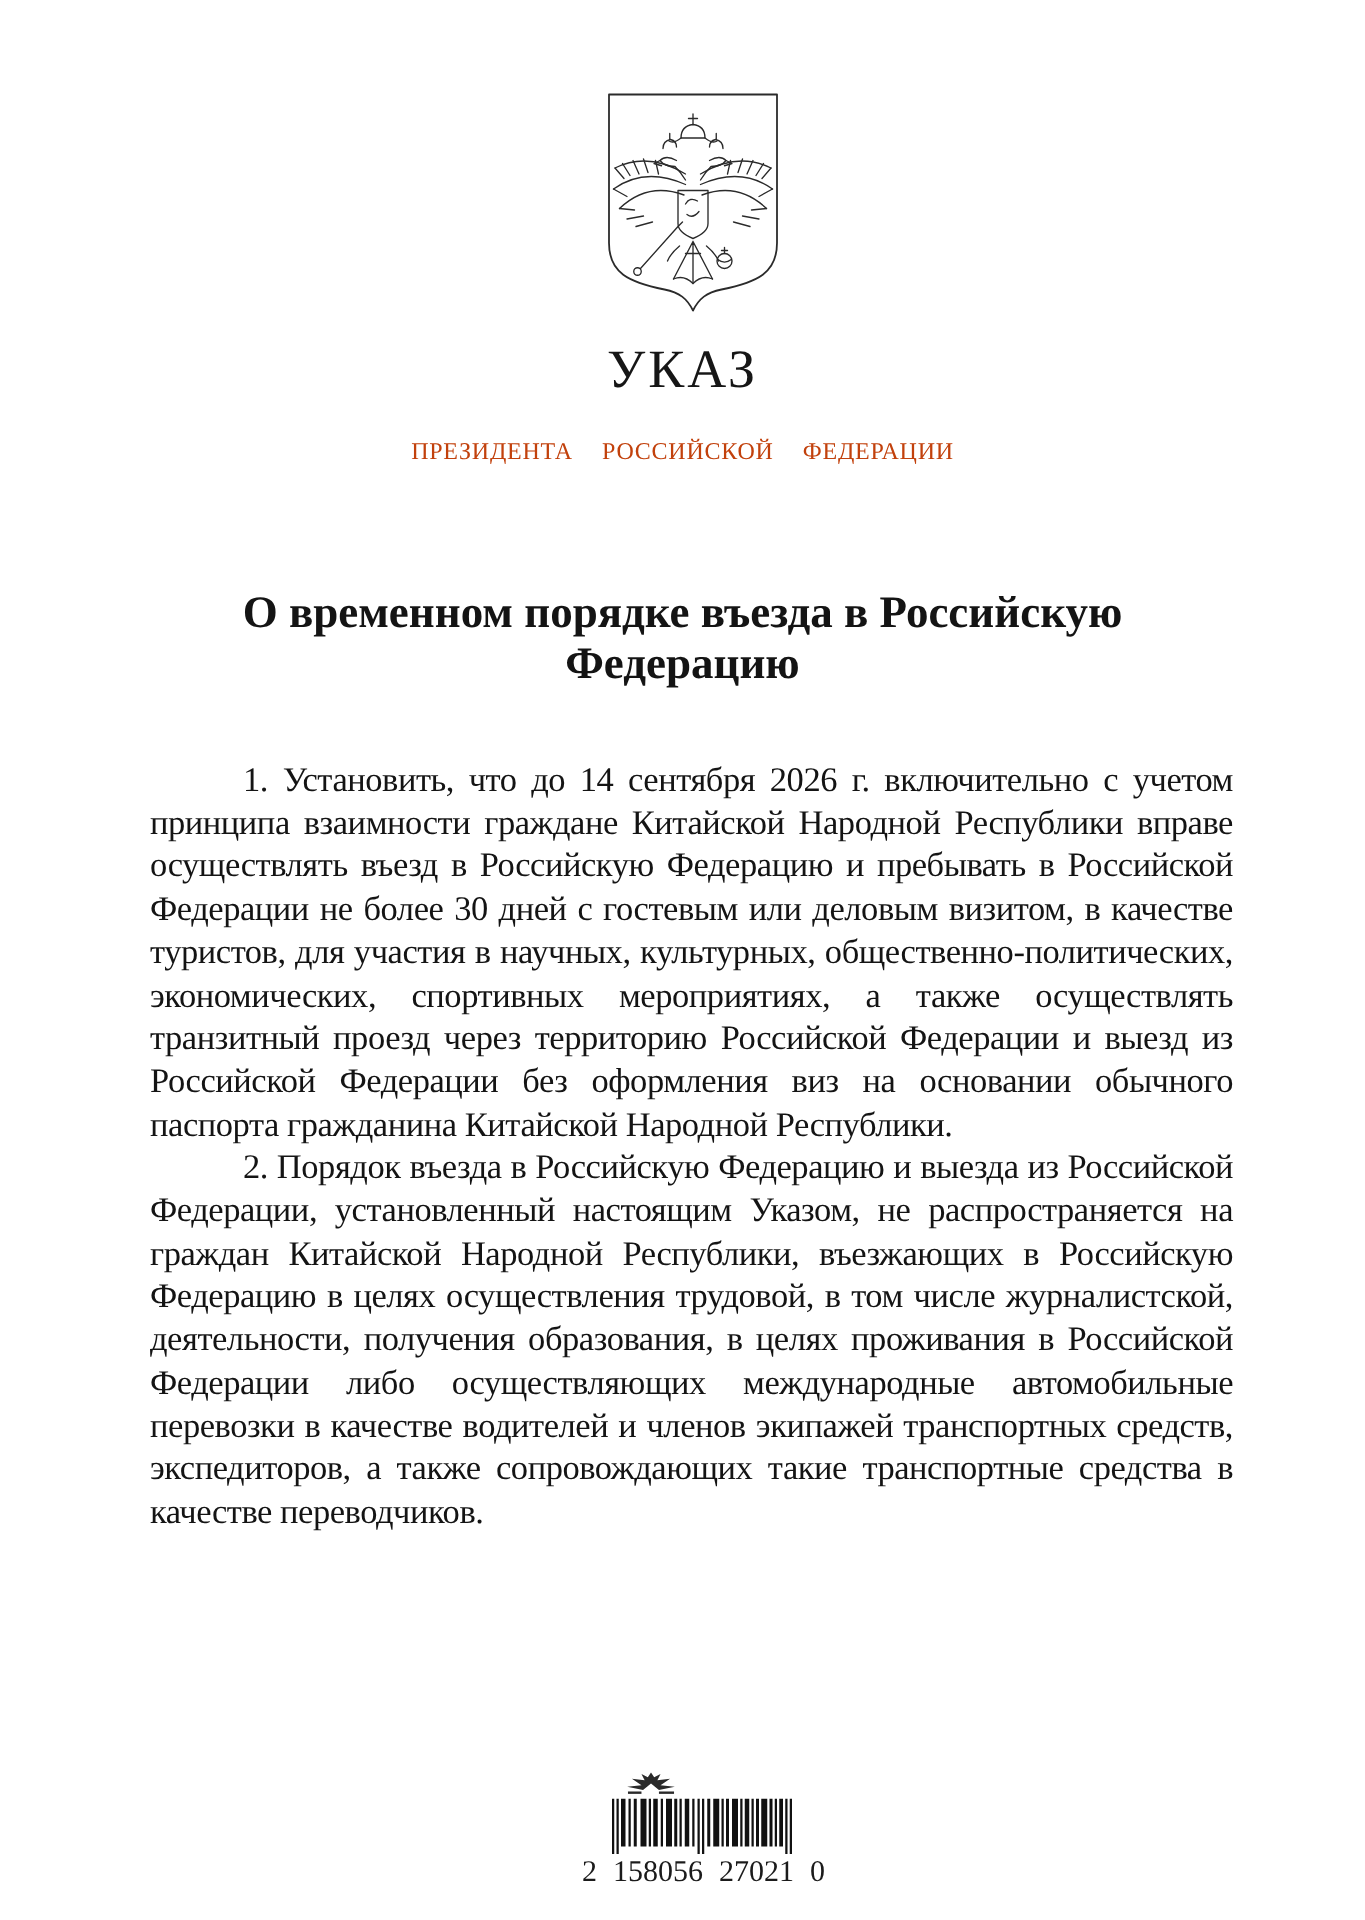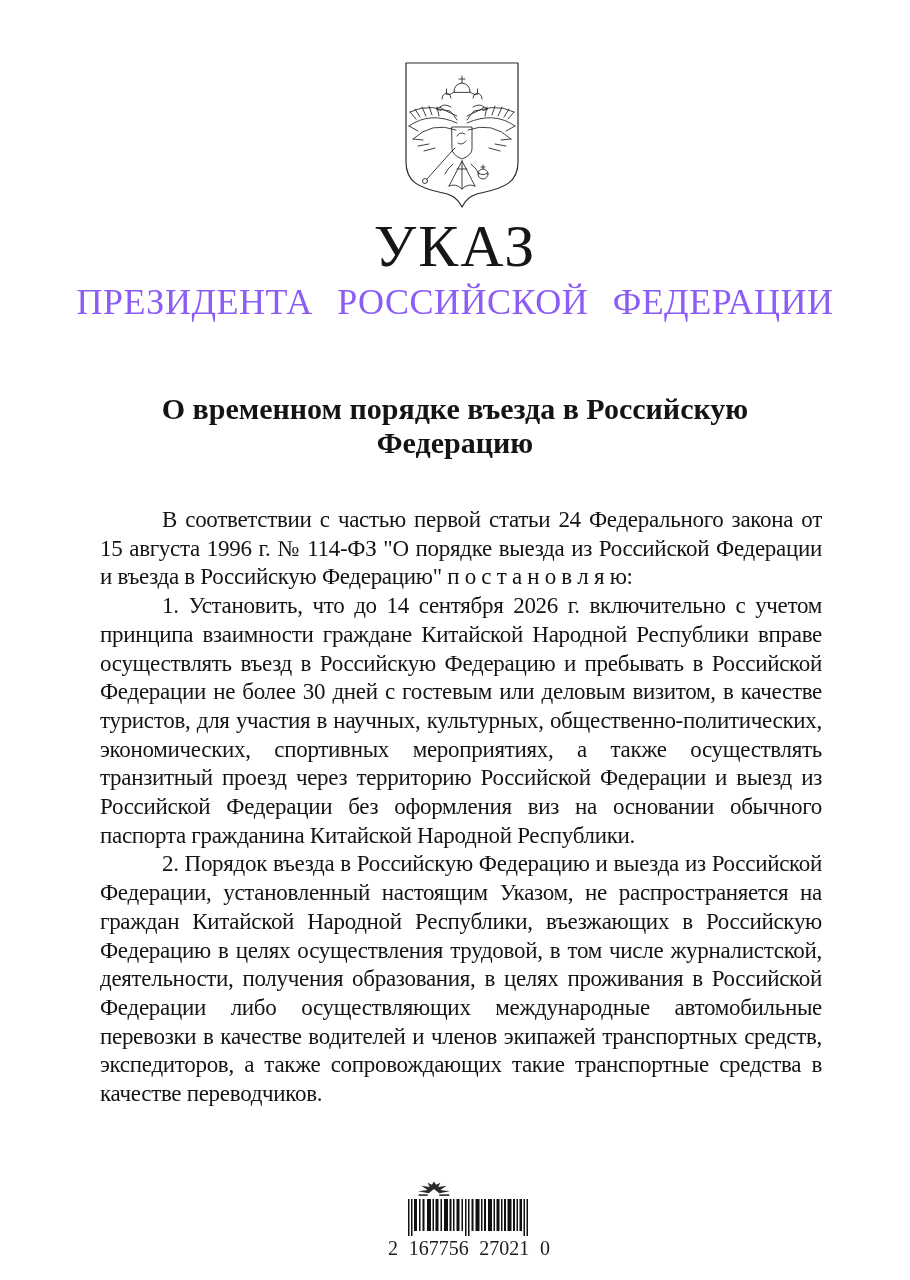--- a/index.html
+++ b/index.html
@@ -12,27 +12,27 @@
     font-family:"Liberation Serif","DejaVu Serif",serif;
     overflow:hidden;
   }
   
   .emblem{position:absolute;left:401px;top:60px;width:122px;height:150px;}
   .emblem svg{width:100%;height:100%;}
 
   
   .decree-title{
     position:absolute;top:221px;left:0;width:100%;
-    text-align:center;font-size:60px;line-height:50px;
+    text-align:center;font-size:36px;line-height:50px;
     letter-spacing:2px;font-weight:500;color:#161616;
   }
   .issuer-title{
     position:absolute;top:286px;left:0;width:100%;
-    text-align:center;font-size:36px;line-height:32px;
-    letter-spacing:0.5px;word-spacing:15px;color:#8b5cf6;
+    text-align:center;font-size:16px;line-height:32px;
+    letter-spacing:0.5px;word-spacing:15px;color:#c2410c;
   }
   .subject-heading{
     position:absolute;top:392px;left:94px;width:722px;
     text-align:center;font-weight:bold;font-size:30px;line-height:34px;
     color:#141414;
   }
   
   .decree-body{
     position:absolute;top:506px;left:100px;width:722px;
     font-size:23px;line-height:28.7px;letter-spacing:-0.3px;
@@ -104,21 +104,20 @@
   </div>
 
   <div class="decree-title">УКАЗ</div>
   <div class="issuer-title">ПРЕЗИДЕНТА РОССИЙСКОЙ ФЕДЕРАЦИИ</div>
 
   <div class="subject-heading">
     <div>О временном порядке въезда в Российскую Федерацию</div>
   </div>
 
   <div class="decree-body">
-    <p>В соответствии с частью первой статьи 24 Федерального закона от 15 августа 1996 г. № 114-ФЗ "О порядке выезда из Российской Федерации и въезда в Российскую Федерацию" п о с т а н о в л я ю:</p>
     <p>1. Установить, что до 14 сентября 2026 г. включительно с учетом принципа взаимности граждане Китайской Народной Республики вправе осуществлять въезд в Российскую Федерацию и пребывать в Российской Федерации не более 30 дней с гостевым или деловым визитом, в качестве туристов, для участия в научных, культурных, общественно-политических, экономических, спортивных мероприятиях, а также осуществлять транзитный проезд через территорию Российской Федерации и выезд из Российской Федерации без оформления виз на основании обычного паспорта гражданина Китайской Народной Республики.</p>
     <p>2. Порядок въезда в Российскую Федерацию и выезда из Российской Федерации, установленный настоящим Указом, не распространяется на граждан Китайской Народной Республики, въезжающих в Российскую Федерацию в целях осуществления трудовой, в том числе журналистской, деятельности, получения образования, в целях проживания в Российской Федерации либо осуществляющих международные автомобильные перевозки в качестве водителей и членов экипажей транспортных средств, экспедиторов, а также сопровождающих такие транспортные средства в качестве переводчиков.</p>
   </div>
 
   <div class="barcode-block">
     <svg class="barcode-emblem" viewBox="0 0 68 32" xmlns="http://www.w3.org/2000/svg">
       <path d="M34,3 L30,9 L22,5 L26,13 L10,11 L22,19 L4,21 L24,25 L34,17 L44,25 L64,21 L46,19 L58,11 L42,13 L46,5 L38,9 Z" fill="#2a2a2a"></path>
       <rect x="5" y="27" width="17" height="3" fill="#2a2a2a"></rect>
       <rect x="44" y="27" width="19" height="3" fill="#2a2a2a"></rect>
     </svg>
@@ -152,19 +151,19 @@
           <rect x="99.5" y="0" width="4" height="32"></rect>
         <rect x="105" y="0" width="2" height="32"></rect>
           <rect x="108.5" y="0" width="1.5" height="32"></rect>
         <rect x="111.5" y="0" width="2.5" height="32"></rect>
         <rect x="115.5" y="0" width="1.5" height="37"></rect>
           <rect x="118.5" y="0" width="1.5" height="37"></rect>
       </g>
     </svg>
     <div class="barcode-digits">
       <span>2</span>
-      <span>167756</span>
+      <span>158056</span>
       <span>27021</span>
       <span>0</span>
     </div>
   </div>
 
 </div>
 
 </body></html>

